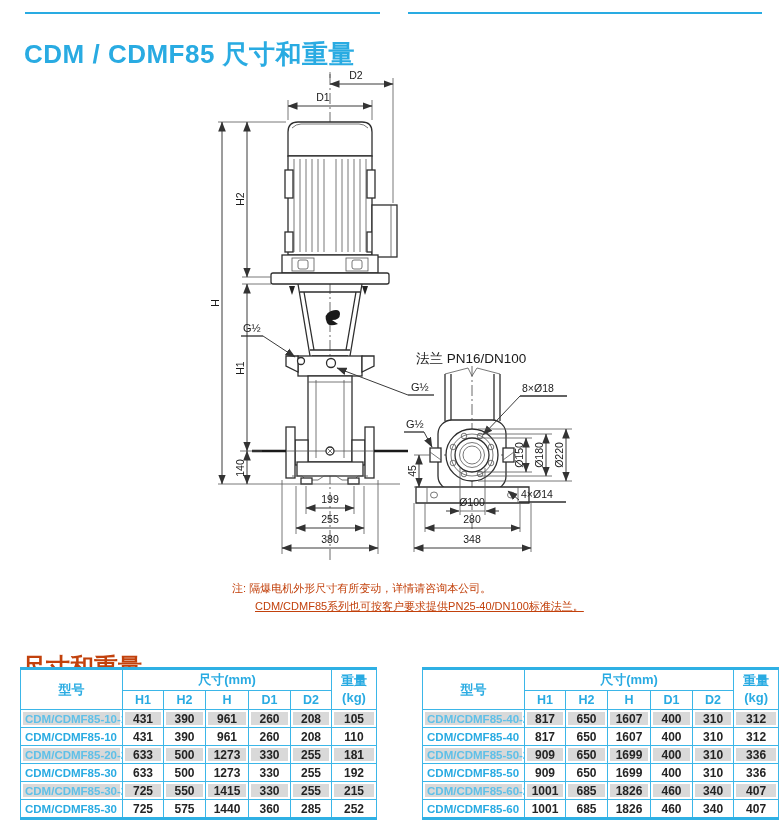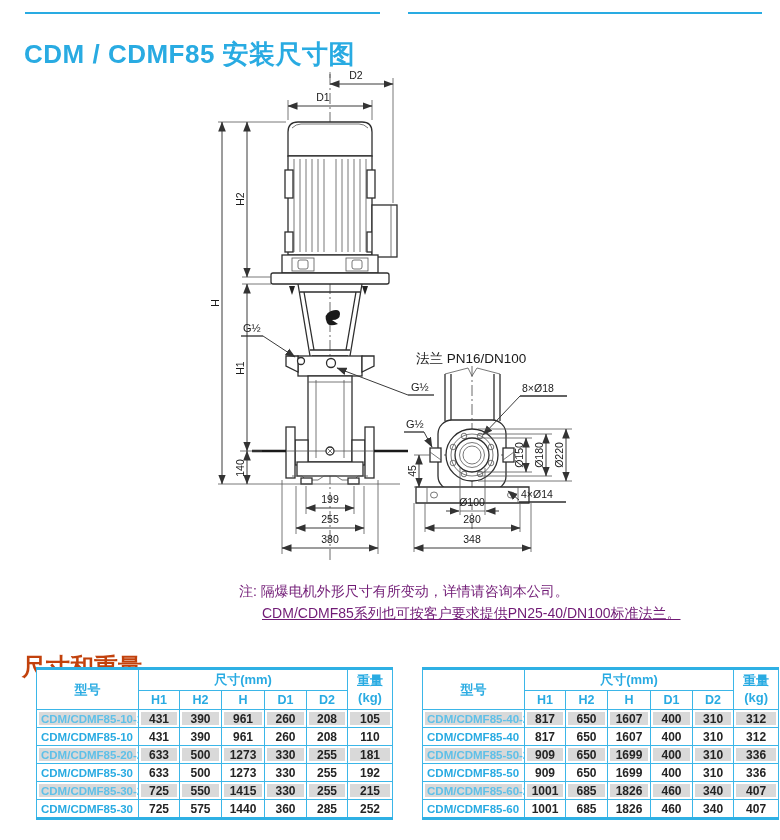--- a/index.html
+++ b/index.html
@@ -6,23 +6,23 @@
   .page{position:relative;width:780px;height:840px;background:#fff;overflow:hidden;
         font-family:"Liberation Sans",sans-serif;}
   .rule{position:absolute;top:12px;height:2px;background:#29abe2;}
   .rule.left{left:25px;width:355px;}
   .rule.right{left:408px;width:354px;}
   .page-title{position:absolute;left:24px;top:20px;font-size:26px;font-weight:bold;
         color:#29abe2;letter-spacing:0.5px;}
   .section-title{position:absolute;left:22px;top:631px;font-size:24px;font-weight:bold;
         color:#c2410c;}
   .drawing{position:absolute;left:180px;top:55px;}
-  .note{position:absolute;left:239px;top:580px;font-size:14px;color:#701a75;line-height:1.6;}
+  .note{position:absolute;left:232px;top:580px;font-size:11px;color:#c2410c;line-height:1.6;}
   .note .l2{margin-left:23px;text-decoration:underline;}
-  .tables{position:absolute;left:36px;top:667px;display:flex;gap:29px;}
+  .tables{position:absolute;left:20px;top:667px;display:flex;gap:45px;}
   table{border-collapse:collapse;width:356px;table-layout:fixed;
         border-top:3px solid #2fb0e4;border-bottom:3px solid #2fb0e4;}
   th,td{border:1px solid #3bb6e8;text-align:center;padding:0;overflow:hidden;white-space:nowrap;}
   thead th{color:#29abe2;background:#fff;font-size:13px;font-weight:bold;}
   thead tr.sub th{font-size:12.5px;height:18px;}
   thead tr.main th{height:20px;}
   th.weight div{line-height:1.25;}
   td{height:17px;font-size:12px;font-weight:bold;color:#242424;}
   td.model{text-align:left;padding-left:4px;font-size:11.5px;color:#29abe2;}
   tbody tr:nth-child(odd) td{background:#d9d9d9;box-shadow:inset 0 0 0 2px #fff;}
@@ -41,21 +41,21 @@
   text.big{font-family:"Liberation Sans",sans-serif;font-size:13.5px;fill:#1a1a1a;}
 </style>
 </head>
 <body>
 
 <div class="page">
 
   <div class="rule left"></div>
   <div class="rule right"></div>
 
-  <h1 class="page-title">CDM / CDMF85 安装尺寸图</h1>
+  <h1 class="page-title">CDM / CDMF85 尺寸和重量</h1>
 
   <svg class="drawing" width="400" height="520" viewBox="180 55 400 520" xmlns="http://www.w3.org/2000/svg">
     <defs>
       <marker id="mE" orient="auto" markerUnits="userSpaceOnUse" markerWidth="12" markerHeight="10" refX="9.5" refY="5">
         <path d="M0,1.2 L10,5 L0,8.8 Z" fill="#333"></path>
       </marker>
       <marker id="mS" orient="auto" markerUnits="userSpaceOnUse" markerWidth="12" markerHeight="10" refX="0.5" refY="5">
         <path d="M10,1.2 L0,5 L10,8.8 Z" fill="#333"></path>
       </marker>
     </defs>

